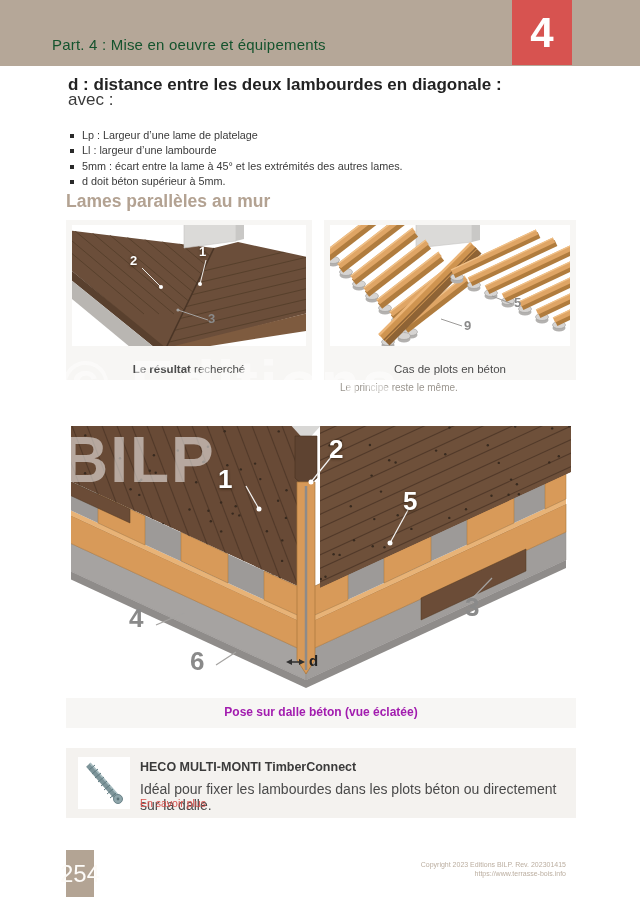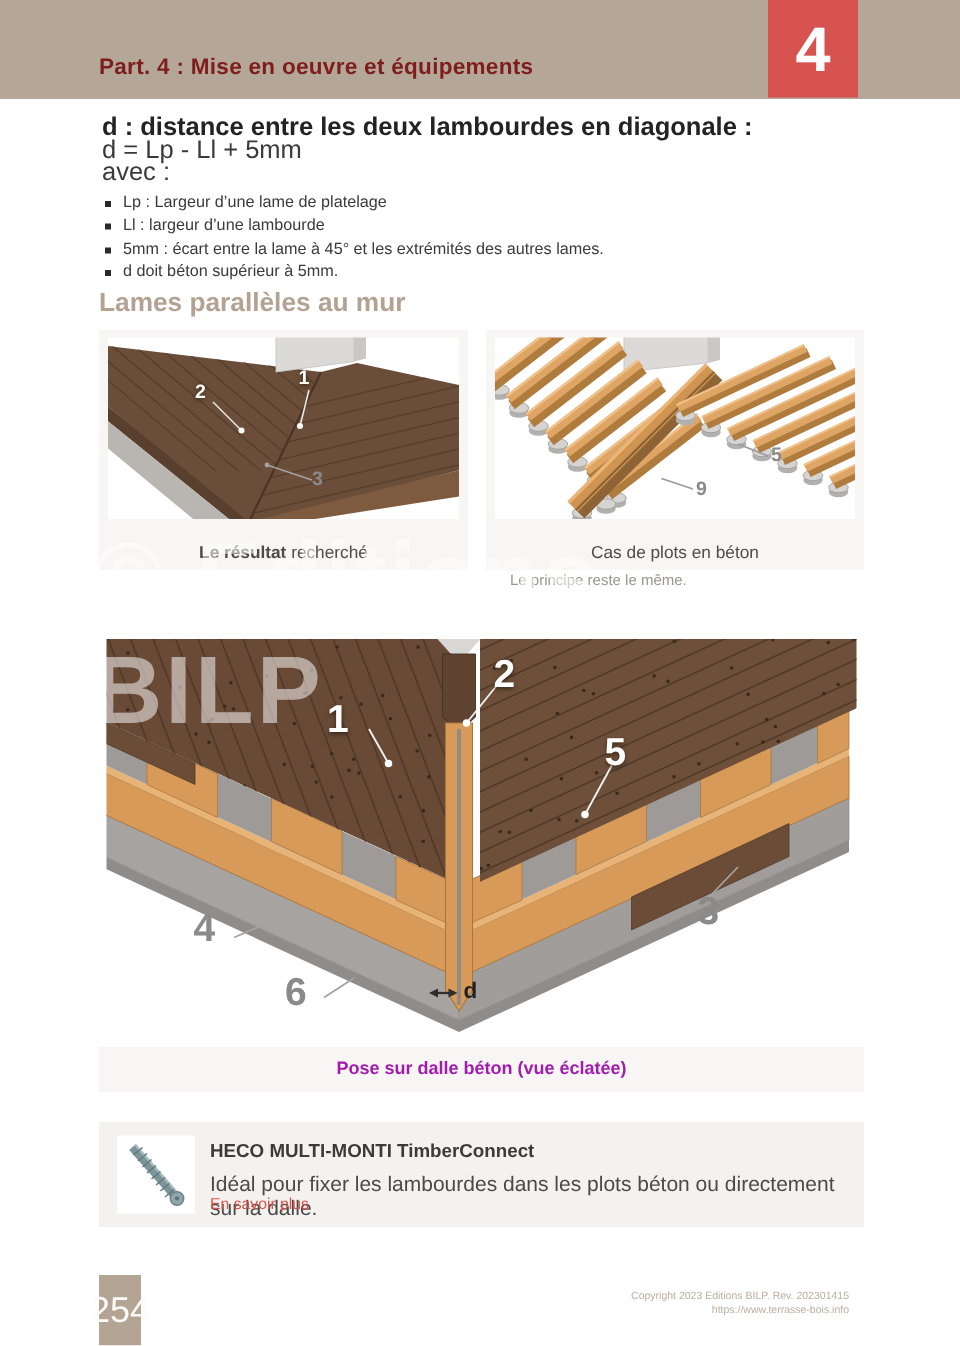--- a/index.html
+++ b/index.html
@@ -2,21 +2,21 @@
 <html><head>
 <meta charset="utf-8">
 <style>
   * { margin:0; padding:0; box-sizing:border-box; }
   html,body { width:640px; background:#ffffff; }
   body { font-family:"Liberation Sans","DejaVu Sans",sans-serif; position:relative; height:897px; overflow:hidden; }
   .abs { position:absolute; }
 
   
   .header-band { left:0; top:0; width:640px; height:66px; background:#b5a798; }
-  .header-title { left:66px; top:36px; font-size:15px; font-weight:bold; color:#7f1d1d; letter-spacing:.2px; }
+  .header-title { left:52px; top:36px; font-size:15px; font-weight:normal; color:#14532d; letter-spacing:.2px; }
   .chapter-box { left:512px; top:0; width:60px; height:65px; background:#d75350; display:flex; align-items:center; justify-content:center; }
   .chapter-num { color:#ffffff; font-size:42px; font-weight:bold; line-height:1; }
 
   
   .intro { left:68px; top:77px; width:470px; color:#3a3a3a; font-size:17px; line-height:15.2px; }
   .intro .b { font-weight:bold; color:#232323; }
   .bullets { left:68px; top:128px; width:480px; font-size:10.8px; line-height:15.4px; color:#3a3a3a; list-style:none; }
   .bullets li { padding-left:14px; position:relative; }
   .bullets .bq { position:absolute; left:2px; top:6px; width:4px; height:4px; background:#2a2a2a; display:inline-block; }
 
@@ -62,21 +62,20 @@
 
 <div class="abs header-band">
   <div class="abs header-title">Part. 4 : Mise en oeuvre et équipements</div>
   <div class="abs chapter-box">
     <span class="chapter-num">4</span>
   </div>
 </div>
 
 <div class="abs intro">
   <p class="b">d : distance entre les deux lambourdes en diagonale :</p>
-  <p>d = Lp - Ll + 5mm</p>
   <p>avec :</p>
 </div>
 <ul class="abs bullets">
   <li><span class="bq"></span><span>Lp : Largeur d’une lame de platelage</span></li>
   <li><span class="bq"></span><span>Ll : largeur d’une lambourde</span></li>
   <li><span class="bq"></span><span>5mm : écart entre la lame à 45° et les extrémités des autres lames.</span></li>
   <li><span class="bq"></span><span>d doit béton supérieur à 5mm.</span></li>
 </ul>
 
 <h2 class="abs section-title">Lames parallèles au mur</h2>

